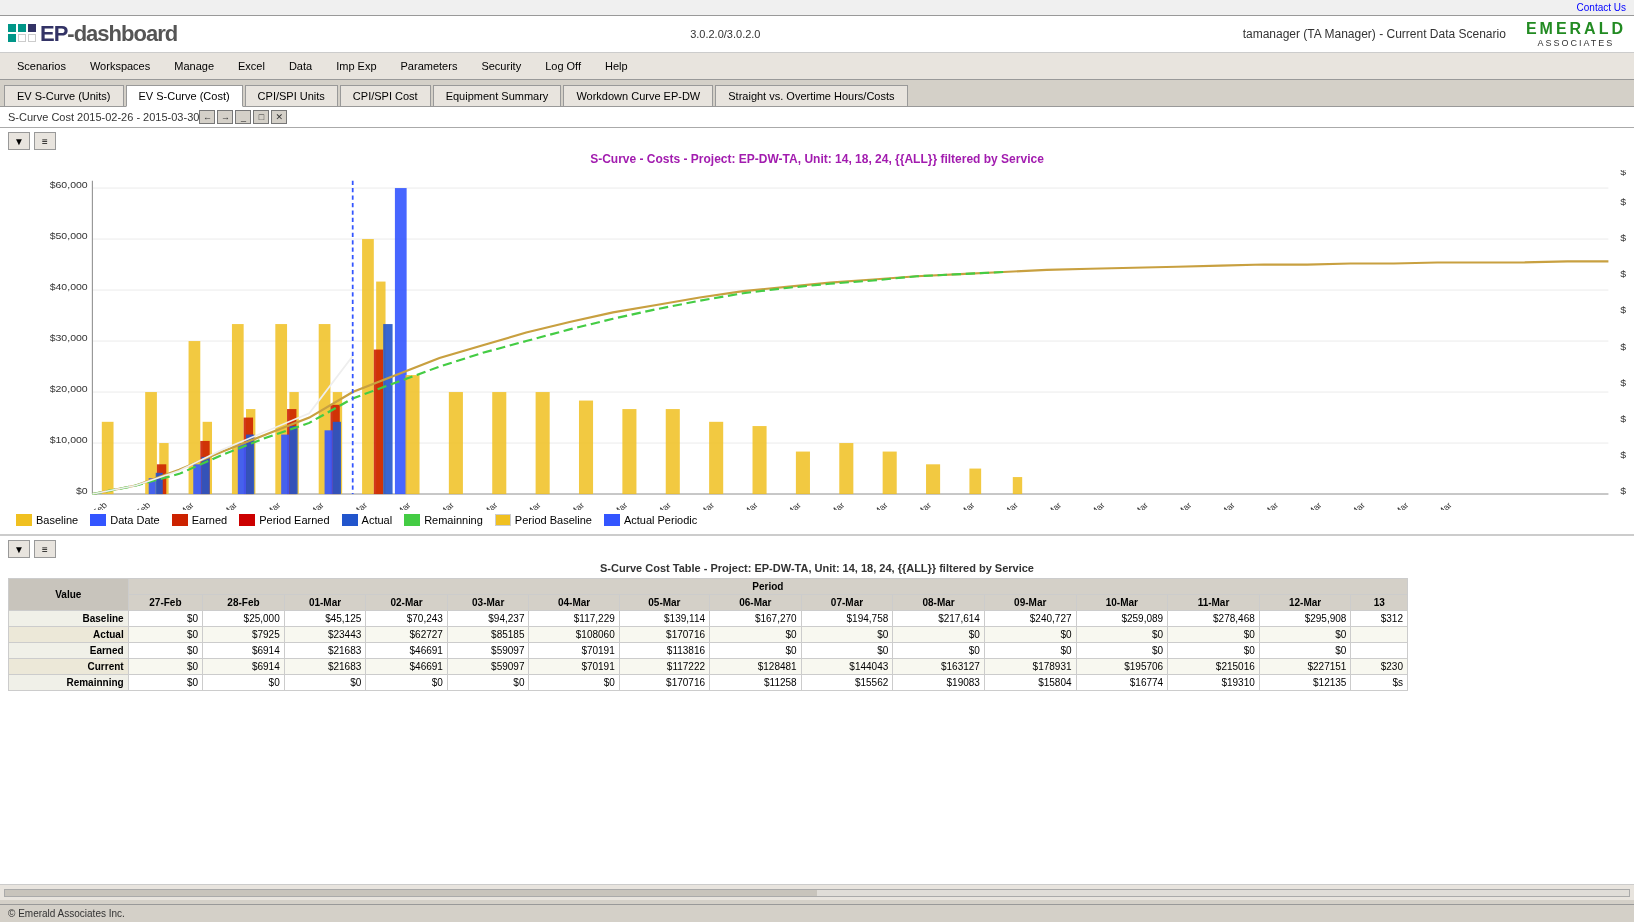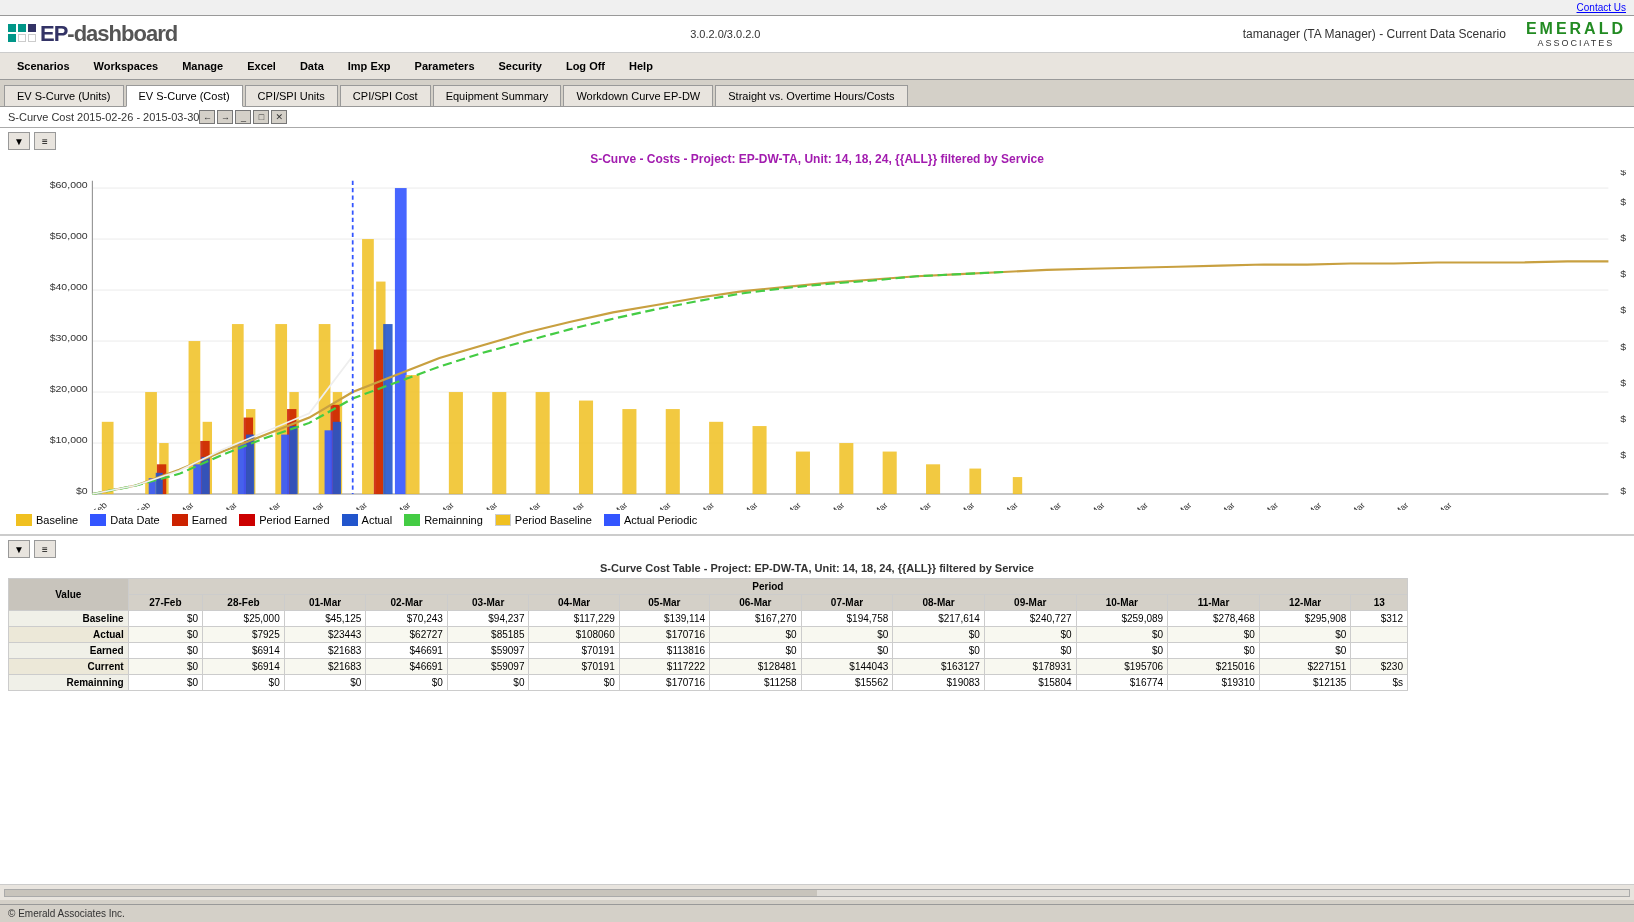--- a/index.html
+++ b/index.html
@@ -8,21 +8,21 @@
     
     #top-bar {
       background: #f0f0f0;
       border-bottom: 1px solid #999;
       display: flex;
       align-items: center;
       justify-content: flex-end;
       padding: 2px 8px;
       font-size: 10px;
     }
-    #top-bar a { color: #00f; text-decoration: underline; cursor: pointer; text-align: center; }
+    #top-bar a { color: #00f; cursor: pointer; text-align: center; }
 
     
     #header {
       background: #fff;
       border-bottom: 1px solid #ccc;
       display: flex;
       align-items: center;
       padding: 4px 8px;
     }
     #logo-area {
@@ -67,21 +67,20 @@
     #emerald-logo .sub { font-size: 9px; color: #333; letter-spacing: 2px; }
 
     
     #nav-bar {
       background: #e8e4de;
       border-bottom: 1px solid #999;
       display: flex;
       align-items: center;
       padding: 3px 8px;
       gap: 6px;
-      font-weight: bold;
     }
     .nav-item {
       padding: 3px 8px;
       font-size: 11px;
       color: #000;
       cursor: pointer;
       border: 1px solid transparent;
     }
 
     

